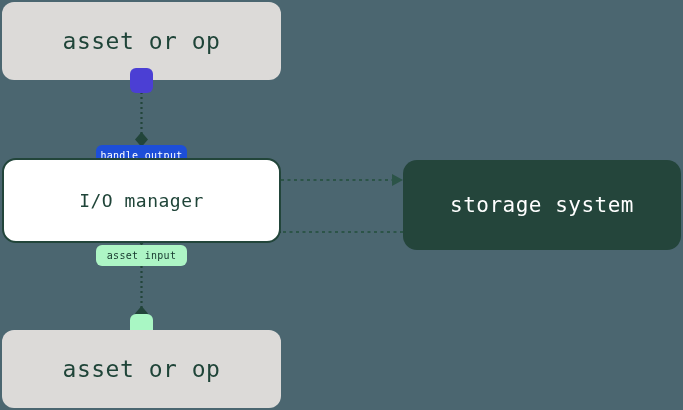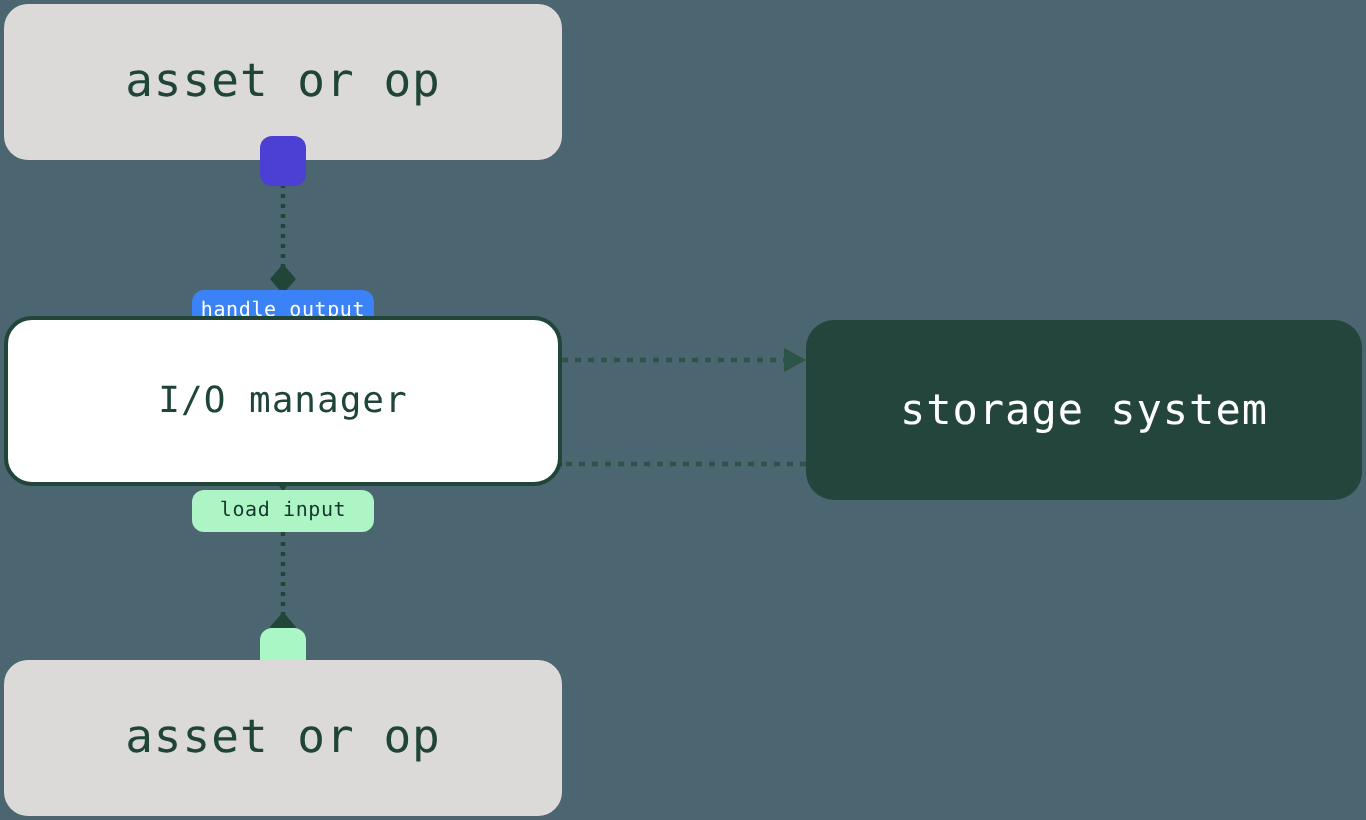--- a/index.html
+++ b/index.html
@@ -74,21 +74,21 @@
     display: flex;
     align-items: center;
     justify-content: center;
     border-radius: 6px;
     font-family: "DejaVu Sans Mono", monospace;
     font-size: 10px;
     letter-spacing: 0.3px;
     white-space: nowrap;
   }
   .label-output {
-    background: #3b82f6;
+    background: #1d4ed8;
     color: #ffffff;
   }
   .label-input {
     background: #adf5c5;
     color: #16372d;
   }
 
   
   #edges {
     position: absolute;
@@ -153,21 +153,21 @@
 
   <div class="node node-io" style="left:2px; top:158px; width:279px; height:85px;">
     <span>I/O manager</span>
   </div>
 
   <div class="node node-storage" style="left:403px; top:160px; width:278px; height:90px;">
     <span>storage system</span>
   </div>
 
   <div class="edge-label label-input" style="left:96px; top:245px; width:91px; height:21px;">
-    <span>load input</span>
+    <span>asset input</span>
   </div>
 
   <div class="port port-in" style="left:130px; top:314px;"></div>
 
   <div class="node node-asset" style="left:2px; top:330px; width:279px; height:78px;">
     <span>asset or op</span>
   </div>
 
 </div>
 

